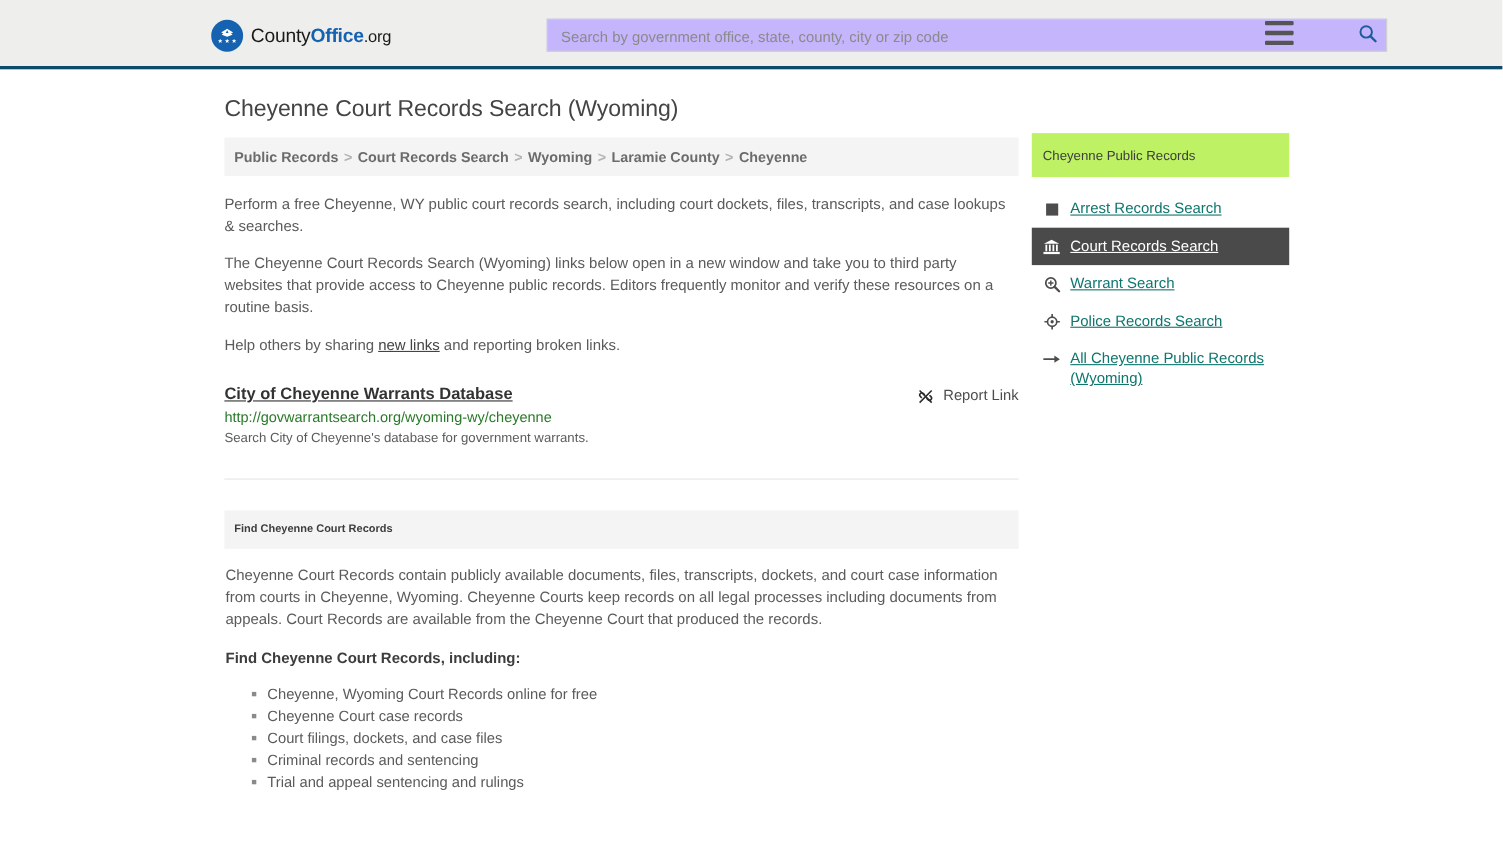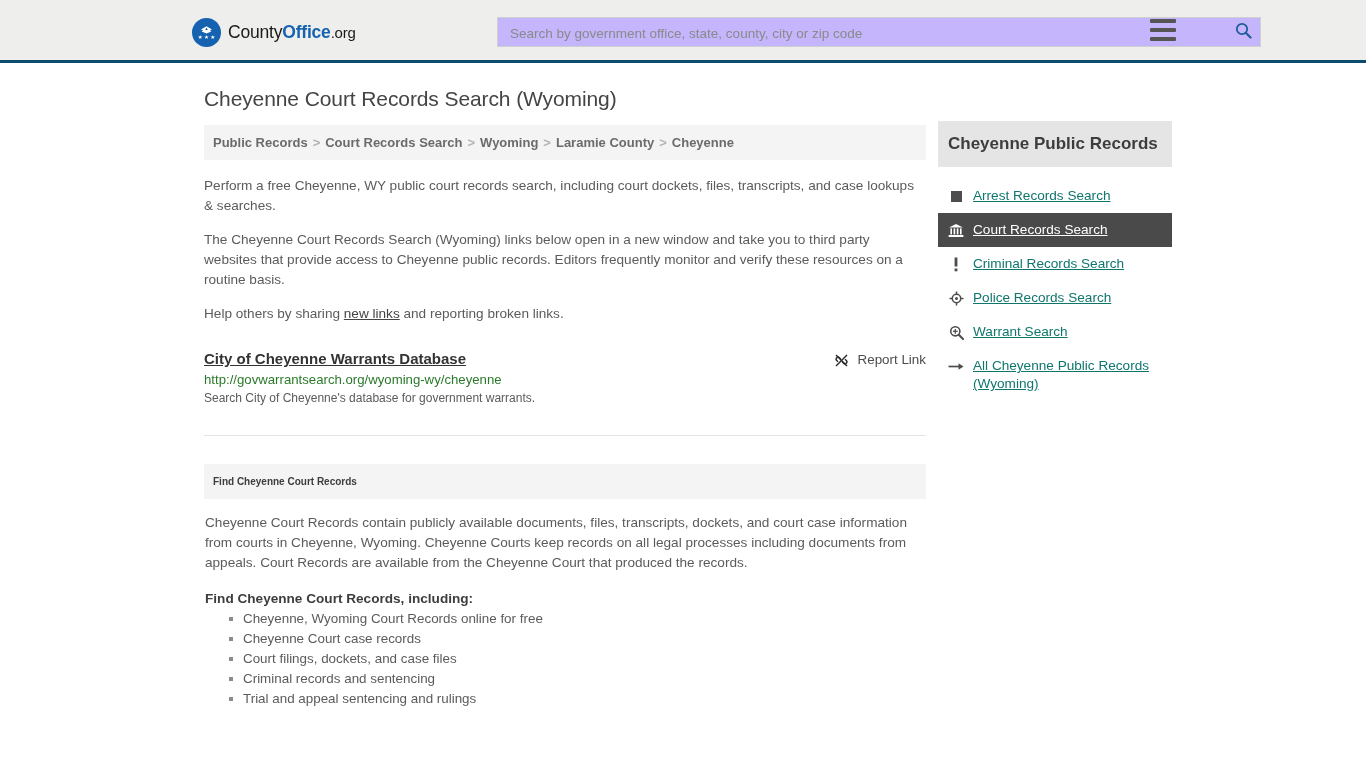--- a/index.html
+++ b/index.html
@@ -184,21 +184,21 @@
   }
   .section-header {
     background: #f4f4f4;
     padding: 12px 9px;
     font-size: 10px;
     font-weight: bold;
     color: #3d3d3d;
   }
   .section-body { padding: 14px 1px 0 1px; }
   .section-body p { font-size: 13.6px; line-height: 20px; margin: 0 0 16px 0; color: #5b5b5b; }
-  .section-body p.strong { font-weight: bold; color: #3d3d3d; margin-bottom: 0; }
+  .section-body p.strong { font-weight: bold; color: #3d3d3d; margin-bottom: 12px; }
   ul.bullets {
     margin: 0;
     padding-left: 38px;
     list-style: none;
   }
   ul.bullets li {
     font-size: 13.4px;
     line-height: 20px;
     color: #5b5b5b;
     position: relative;
@@ -208,24 +208,24 @@
     content: "";
     position: absolute;
     left: -14px;
     top: 8px;
     width: 4px; height: 4px;
     background: #8a8a8a;
   }
 
   
   .side-header {
-    background: #e5e5e5;
+    background: #bef264;
     padding: 13px 10px;
-    font-size: 17px;
-    font-weight: bold;
+    font-size: 12px;
+    font-weight: normal;
     color: #3d3d3d;
   }
   .side-list { padding-top: 12px; }
   .side-item {
     display: flex;
     align-items: flex-start;
     gap: 9px;
     padding: 8px 10px;
     cursor: pointer;
   }
@@ -352,58 +352,49 @@
             <rect x="2.4" y="5.4" width="1.6" height="6" fill="#ffffff"></rect>
             <rect x="5.6" y="5.4" width="1.6" height="6" fill="#ffffff"></rect>
             <rect x="8.8" y="5.4" width="1.6" height="6" fill="#ffffff"></rect>
             <rect x="12" y="5.4" width="1.6" height="6" fill="#ffffff"></rect>
             <rect x="0.6" y="12" width="14.8" height="2" fill="#ffffff"></rect>
           </svg>
         </span>
         <span class="lbl">Court Records Search</span>
       </div>
 
+
       <div class="side-item">
         <span class="ico">
-          <svg width="6" height="15" viewBox="0 0 6 15">
-            <rect x="1.6" y="0.5" width="2.8" height="9" fill="#4d4d4d"></rect>
-            <rect x="1.6" y="11.5" width="2.8" height="2.8" fill="#4d4d4d"></rect>
+          <svg width="15" height="15" viewBox="0 0 15 15">
+            <circle cx="6.3" cy="6.3" r="4.6" fill="none" stroke="#4d4d4d" stroke-width="1.6"></circle>
+            <line x1="3.9" y1="6.3" x2="8.7" y2="6.3" stroke="#4d4d4d" stroke-width="1.3"></line>
+            <line x1="6.3" y1="3.9" x2="6.3" y2="8.7" stroke="#4d4d4d" stroke-width="1.3"></line>
+            <line x1="9.8" y1="9.8" x2="14" y2="14" stroke="#4d4d4d" stroke-width="2" stroke-linecap="round"></line>
           </svg>
         </span>
-        <span class="lbl">Criminal Records Search</span>
+        <span class="lbl">Warrant Search</span>
       </div>
 
       <div class="side-item">
         <span class="ico">
           <svg width="15" height="15" viewBox="0 0 15 15">
             <circle cx="7.5" cy="7.5" r="4.2" fill="none" stroke="#4d4d4d" stroke-width="1.5"></circle>
             <circle cx="7.5" cy="7.5" r="1.5" fill="#4d4d4d"></circle>
             <line x1="7.5" y1="0.5" x2="7.5" y2="3.2" stroke="#4d4d4d" stroke-width="1.5"></line>
             <line x1="7.5" y1="11.8" x2="7.5" y2="14.5" stroke="#4d4d4d" stroke-width="1.5"></line>
             <line x1="0.5" y1="7.5" x2="3.2" y2="7.5" stroke="#4d4d4d" stroke-width="1.5"></line>
             <line x1="11.8" y1="7.5" x2="14.5" y2="7.5" stroke="#4d4d4d" stroke-width="1.5"></line>
           </svg>
         </span>
         <span class="lbl">Police Records Search</span>
       </div>
 
       <div class="side-item">
         <span class="ico">
-          <svg width="15" height="15" viewBox="0 0 15 15">
-            <circle cx="6.3" cy="6.3" r="4.6" fill="none" stroke="#4d4d4d" stroke-width="1.6"></circle>
-            <line x1="3.9" y1="6.3" x2="8.7" y2="6.3" stroke="#4d4d4d" stroke-width="1.3"></line>
-            <line x1="6.3" y1="3.9" x2="6.3" y2="8.7" stroke="#4d4d4d" stroke-width="1.3"></line>
-            <line x1="9.8" y1="9.8" x2="14" y2="14" stroke="#4d4d4d" stroke-width="2" stroke-linecap="round"></line>
-          </svg>
-        </span>
-        <span class="lbl">Warrant Search</span>
-      </div>
-
-      <div class="side-item">
-        <span class="ico">
           <svg width="16" height="13" viewBox="0 0 16 13">
             <line x1="0.5" y1="6.5" x2="13" y2="6.5" stroke="#4d4d4d" stroke-width="1.7"></line>
             <polygon points="15.5,6.5 10.5,3.2 10.5,9.8" fill="#4d4d4d"></polygon>
           </svg>
         </span>
         <span class="lbl">All Cheyenne Public Records (Wyoming)</span>
       </div>
 
     </div>
   </div>

